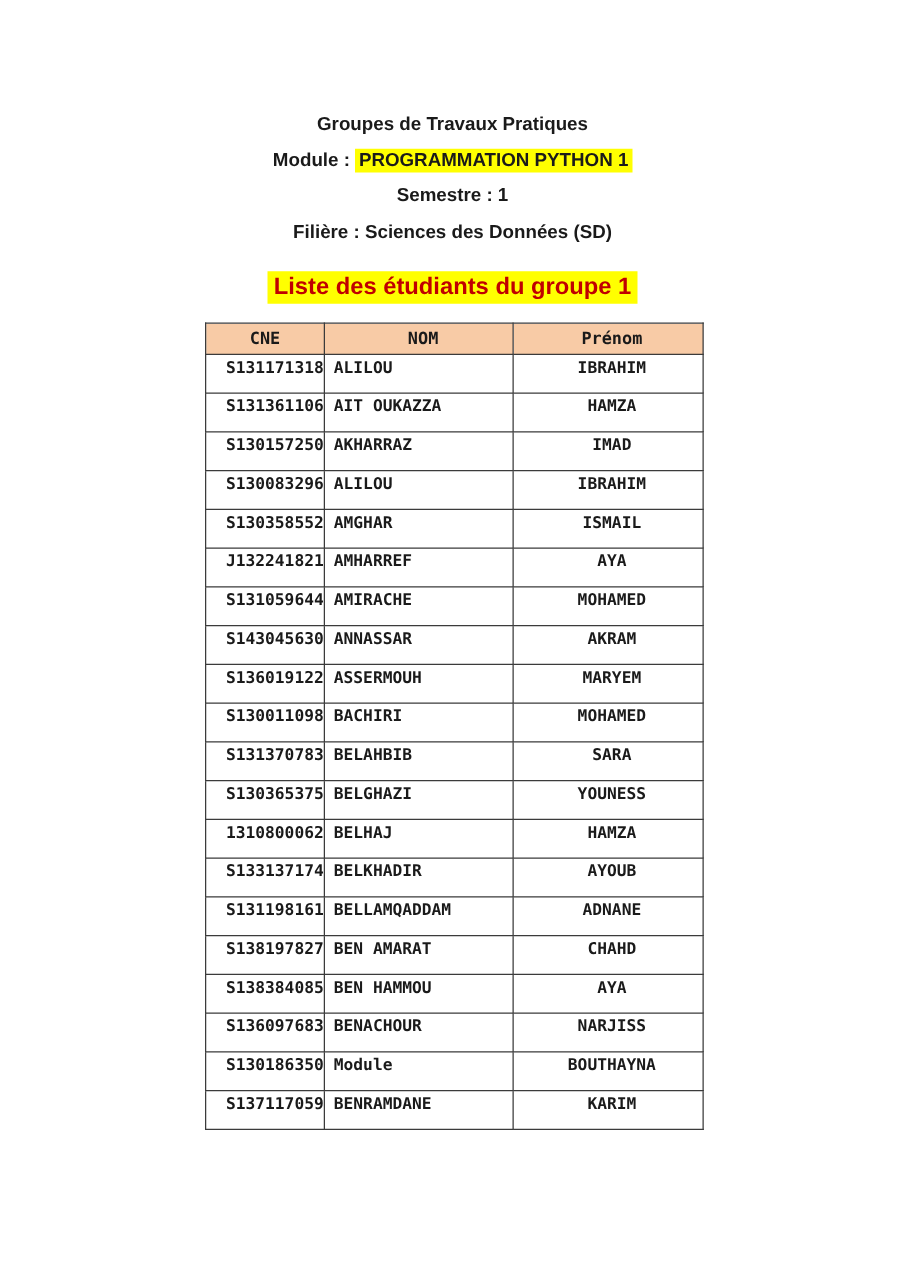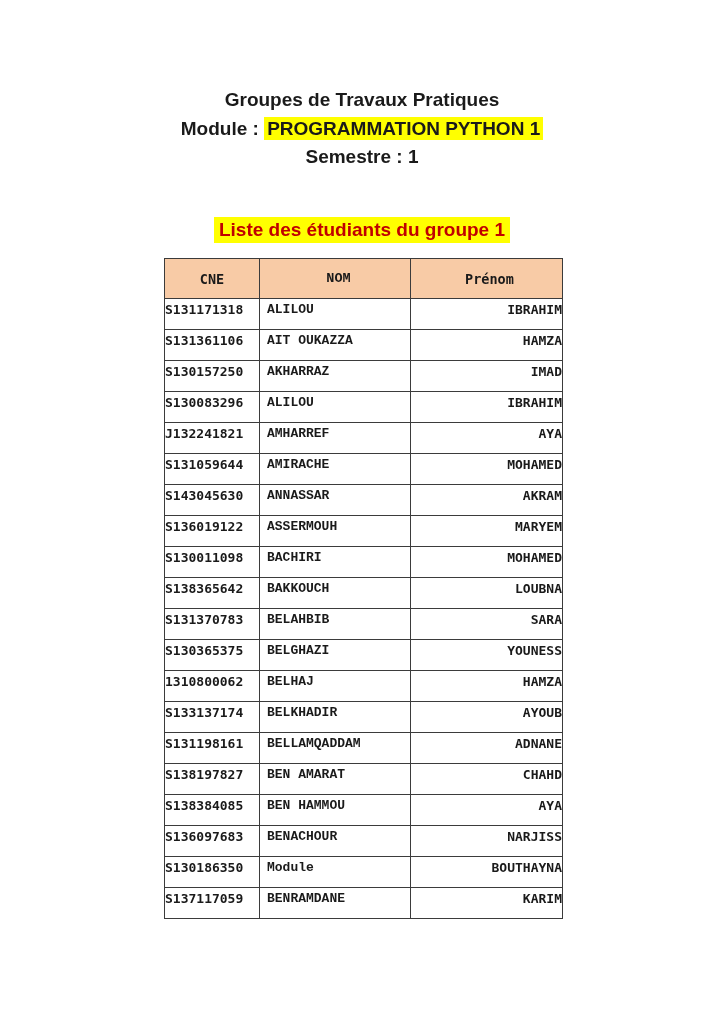--- a/index.html
+++ b/index.html
@@ -18,21 +18,21 @@
     overflow:hidden;
     font-family:"Liberation Sans",sans-serif;
   }
   .doc-header{
     position:absolute;
     top:86px;
     left:0;
     width:100%;
     text-align:center;
     font-weight:bold;
-    font-size:19px;
+    font-size:15px;
     line-height:28.5px;
     color:#1a1a1a;
   }
   .hl{
     background:var(--highlight-yellow);
     padding:1px 3px;
   }
   .subtitle-wrap{
     position:absolute;
     top:217px;
@@ -61,43 +61,44 @@
   }
   table.students th,
   table.students td{
     border:1px solid var(--border-color);
     vertical-align:top;
     overflow:hidden;
     white-space:nowrap;
   }
   table.students th{
     background:var(--table-header-bg);
-    height:40px;
+    height:25px;
     font-size:13.5px;
     text-align:center;
     vertical-align:middle;
   }
   table.students td{
     height:31px;
     font-size:13px;
     padding-top:3px;
   }
-  .col-cne{width:95px;text-align:left;}
-  .col-nom{width:151px;text-align:left;padding-left:7px;font-family:Liberation Mono, monospace;}
-  .col-prenom{width:152px;text-align:right;padding-left:6px;}
+  .col-cne{width:95px;text-align:right;}
+  .col-nom{width:151px;text-align:left;padding-left:7px;}
+  .col-prenom{width:152px;text-align:center;padding-left:6px;}
 </style>
 </head>
 <body>
 
 <div class="page">
 
   <div class="doc-header">
     <div><span>Groupes de Travaux Pratiques</span></div>
     <div><span>Module : </span><span class="hl">PROGRAMMATION PYTHON 1</span></div>
     <div><span>Semestre : 1</span></div>
+    <div><span>Filière : Sciences des Données (SD)</span></div>
   </div>
 
   <div class="subtitle-wrap">
     <span class="subtitle">Liste des étudiants du groupe 1</span>
   </div>
 
   <table class="students">
     <thead>
       <tr>
         <th class="col-cne">CNE</th>
@@ -120,20 +121,25 @@
           <td class="col-cne">S130157250</td>
           <td class="col-nom">AKHARRAZ</td>
           <td class="col-prenom">IMAD</td>
         </tr>
         <tr>
           <td class="col-cne">S130083296</td>
           <td class="col-nom">ALILOU</td>
           <td class="col-prenom">IBRAHIM</td>
         </tr>
         <tr>
+          <td class="col-cne">S130358552</td>
+          <td class="col-nom">AMGHAR</td>
+          <td class="col-prenom">ISMAIL</td>
+        </tr>
+        <tr>
           <td class="col-cne">J132241821</td>
           <td class="col-nom">AMHARREF</td>
           <td class="col-prenom">AYA</td>
         </tr>
         <tr>
           <td class="col-cne">S131059644</td>
           <td class="col-nom">AMIRACHE</td>
           <td class="col-prenom">MOHAMED</td>
         </tr>
         <tr>
@@ -145,25 +151,20 @@
           <td class="col-cne">S136019122</td>
           <td class="col-nom">ASSERMOUH</td>
           <td class="col-prenom">MARYEM</td>
         </tr>
         <tr>
           <td class="col-cne">S130011098</td>
           <td class="col-nom">BACHIRI</td>
           <td class="col-prenom">MOHAMED</td>
         </tr>
         <tr>
-          <td class="col-cne">S138365642</td>
-          <td class="col-nom">BAKKOUCH</td>
-          <td class="col-prenom">LOUBNA</td>
-        </tr>
-        <tr>
           <td class="col-cne">S131370783</td>
           <td class="col-nom">BELAHBIB</td>
           <td class="col-prenom">SARA</td>
         </tr>
         <tr>
           <td class="col-cne">S130365375</td>
           <td class="col-nom">BELGHAZI</td>
           <td class="col-prenom">YOUNESS</td>
         </tr>
         <tr>

